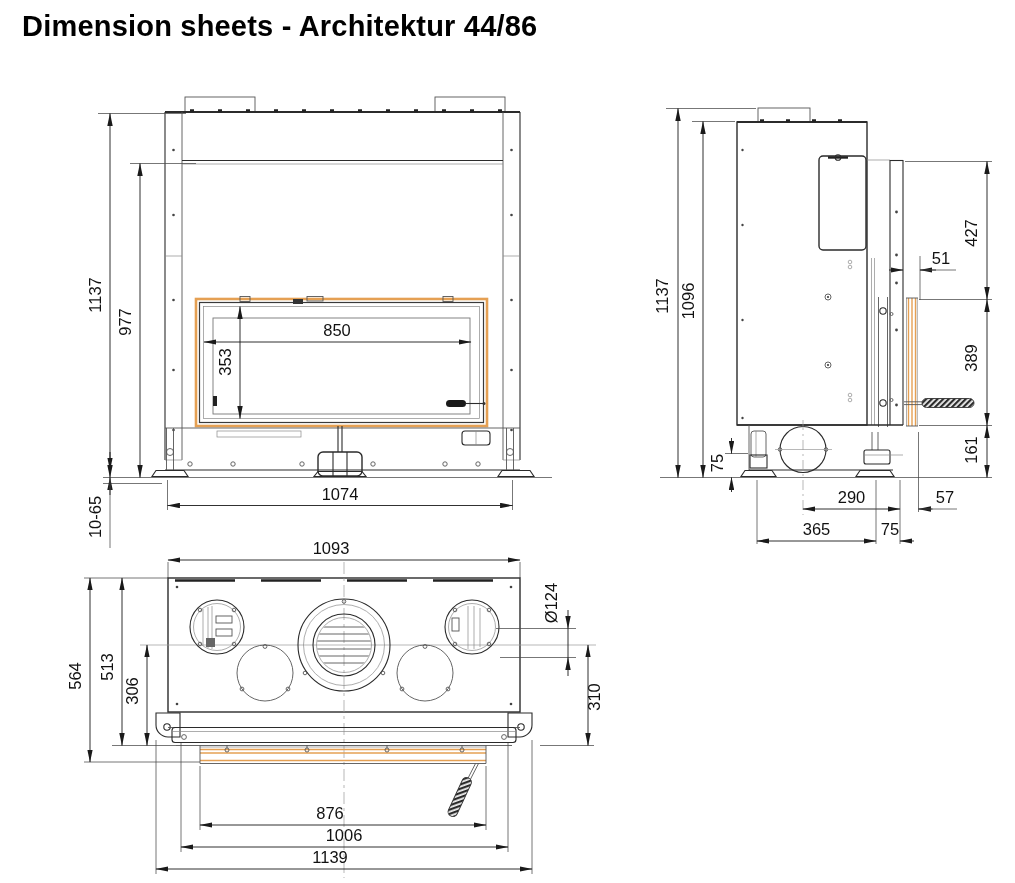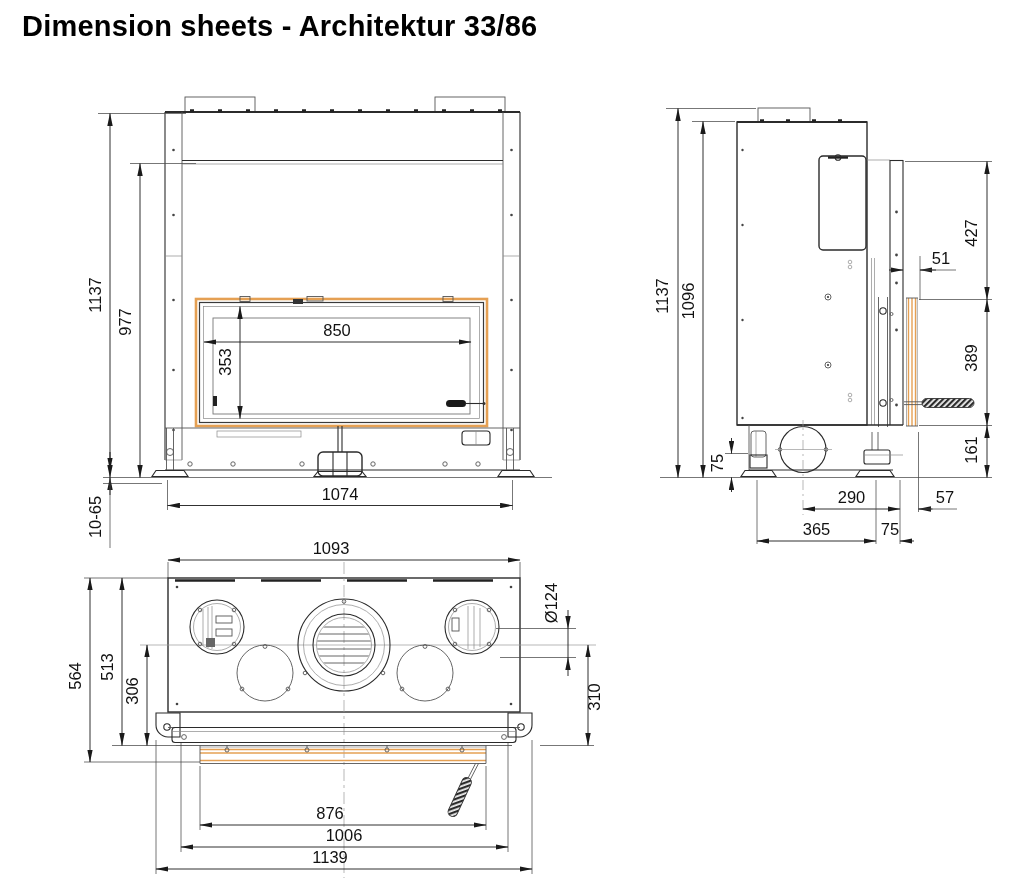--- a/index.html
+++ b/index.html
@@ -15,21 +15,21 @@
   .med{stroke:#555;stroke-width:0.9;fill:none;}
   .xl{stroke:#4a4a4a;stroke-width:0.75;fill:none;}
   .dl{stroke:#1a1a1a;stroke-width:0.9;fill:none;}
   .cl{stroke:#999;stroke-width:0.7;fill:none;}
   text.dim{font:16.5px "Liberation Sans",sans-serif;fill:#111;}
 </style>
 </head>
 <body>
 
 <div class="page">
-  <h1 class="title">Dimension sheets - Architektur 33/86</h1>
+  <h1 class="title">Dimension sheets - Architektur 44/86</h1>
 
   <svg width="1015" height="883" viewBox="0 0 1015 883">
     <defs>
       <marker id="arr" viewBox="0 0 12 5" refX="11.5" refY="2.5" markerWidth="13" markerHeight="5.4" orient="auto-start-reverse" markerUnits="userSpaceOnUse">
         <path d="M0,0 L12,2.5 L0,5 Z" fill="#1a1a1a"></path>
       </marker>
       <pattern id="hatchP" width="4" height="4" patternUnits="userSpaceOnUse" patternTransform="rotate(45)">
         <rect width="4" height="4" fill="#f0f0f0"></rect>
         <rect width="2.2" height="4" fill="#2b2b2b"></rect>
       </pattern>

